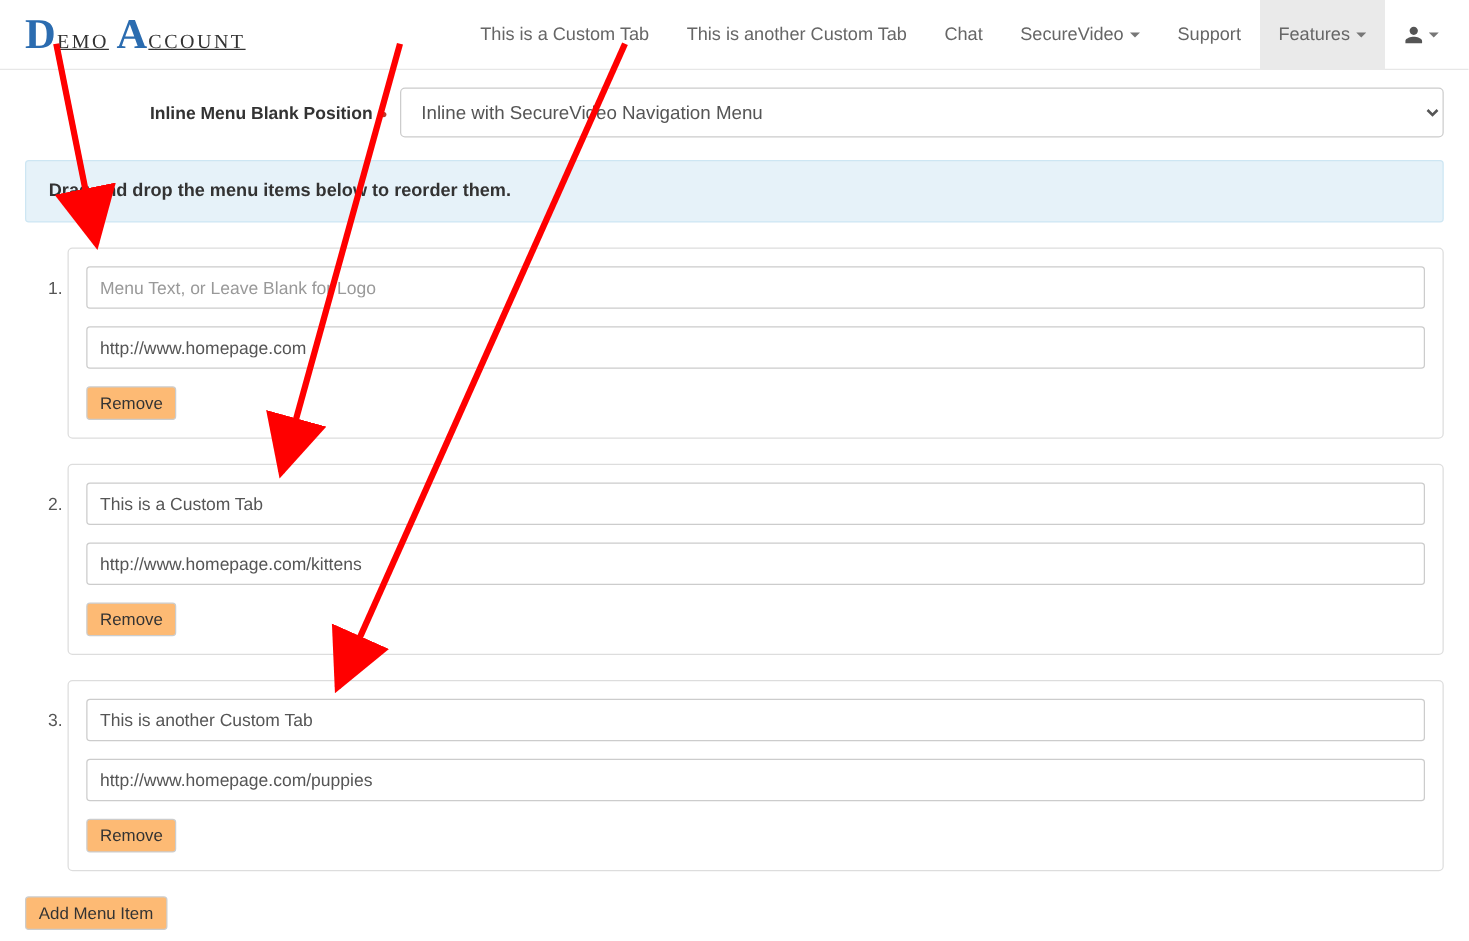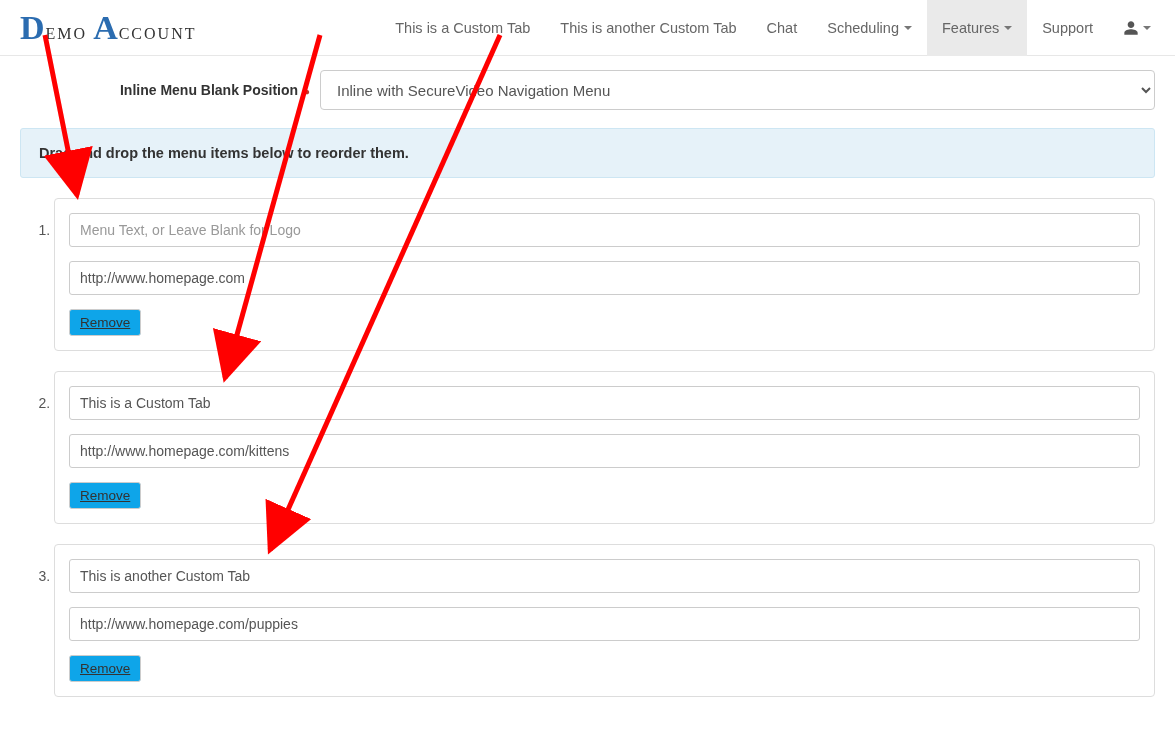--- a/index.html
+++ b/index.html
@@ -36,20 +36,21 @@
     font-weight: bold;
     color: #2b6cb0;
     font-family: Georgia, serif;
     line-height: 1;
   }
   .brand .rest {
     font-size: 16px;
     letter-spacing: 2px;
     color: #333;
     font-variant: small-caps;
+    text-decoration: underline;
   }
   .nav-right {
     margin-left: auto;
     display: flex;
     align-items: center;
     height: 56px;
   }
   .nav-item {
     padding: 0 15px;
     color: #666;
@@ -142,25 +143,24 @@
     color: #555;
     margin-bottom: 14px;
     background: #fff;
   }
   .panel input[type="text"]::placeholder { color: #999; }
   .btn {
     display: inline-block;
     padding: 5px 10px;
     border: 1px solid #ccc;
     border-radius: 3px;
-    background: #0ea5e9;
+    background: #fdba74;
     font-size: 13.5px;
     color: #333;
     cursor: pointer;
-    text-decoration: underline;
   }
   .add-btn-row { margin-top: 4px; }
 
   
   .arrows {
     position: absolute;
     top: 0; left: 0;
     pointer-events: none;
   }
 </style>
@@ -173,28 +173,28 @@
     <span class="rest">EMO</span>
     <span style="width:6px;display:inline-block"></span>
     <span class="acap">A</span>
     <span class="rest">CCOUNT</span>
   </div>
   <div class="nav-right">
     <div class="nav-item">This is a Custom Tab</div>
     <div class="nav-item">This is another Custom Tab</div>
     <div class="nav-item">Chat</div>
     <div class="nav-item">
-      <span>Scheduling</span>
+      <span>SecureVideo</span>
       <span class="caret"></span>
     </div>
+    <div class="nav-item">Support</div>
     <div class="nav-item active">
       <span>Features</span>
       <span class="caret"></span>
     </div>
-    <div class="nav-item">Support</div>
     <div class="user-icon">
       <svg viewBox="0 0 24 24">
           <path d="M12 12c2.7 0 5-2.3 5-5s-2.3-5-5-5-5 2.3-5 5 2.3 5 5 5zm0 2c-3.3 0-10 1.7-10 5v3h20v-3c0-3.3-6.7-5-10-5z"></path>
         </svg>
       <span class="caret" style="margin-left:4px;"></span>
     </div>
   </div>
 </div>
 
 <div class="content">
@@ -230,20 +230,23 @@
     </li>
     <li>
       <div class="panel">
         <input type="text" value="This is another Custom Tab" style="">
         <input type="text" value="http://www.homepage.com/puppies" style="">
         <button class="btn">Remove</button>
       </div>
     </li>
   </ol>
 
+  <div class="add-btn-row">
+    <button class="btn">Add Menu Item</button>
+  </div>
 </div>
 
 <svg class="arrows" width="1175" height="753">
   <defs>
     <marker id="ah" markerWidth="12" markerHeight="12" refX="9" refY="5" orient="auto">
       <path d="M0,0 L10,5 L0,10 Z" fill="red"></path>
     </marker>
   </defs>
   <line x1="45" y1="35" x2="77" y2="195" stroke="red" stroke-width="5" marker-end="url(#ah)"></line>
   <line x1="320" y1="35" x2="225" y2="378" stroke="red" stroke-width="5" marker-end="url(#ah)"></line>

